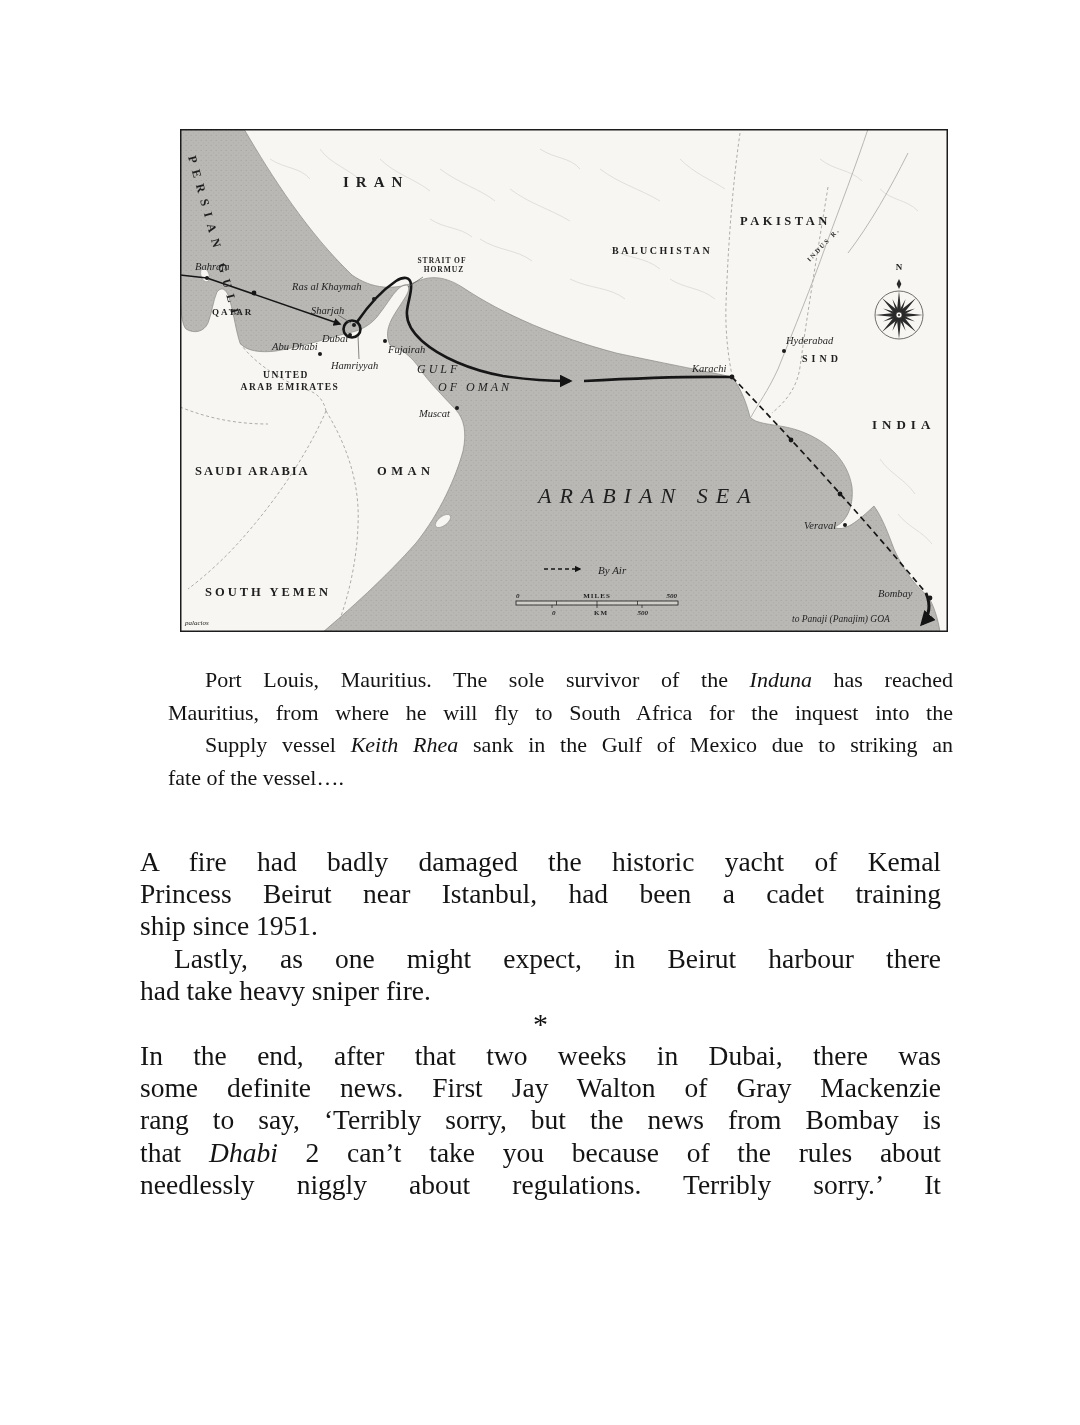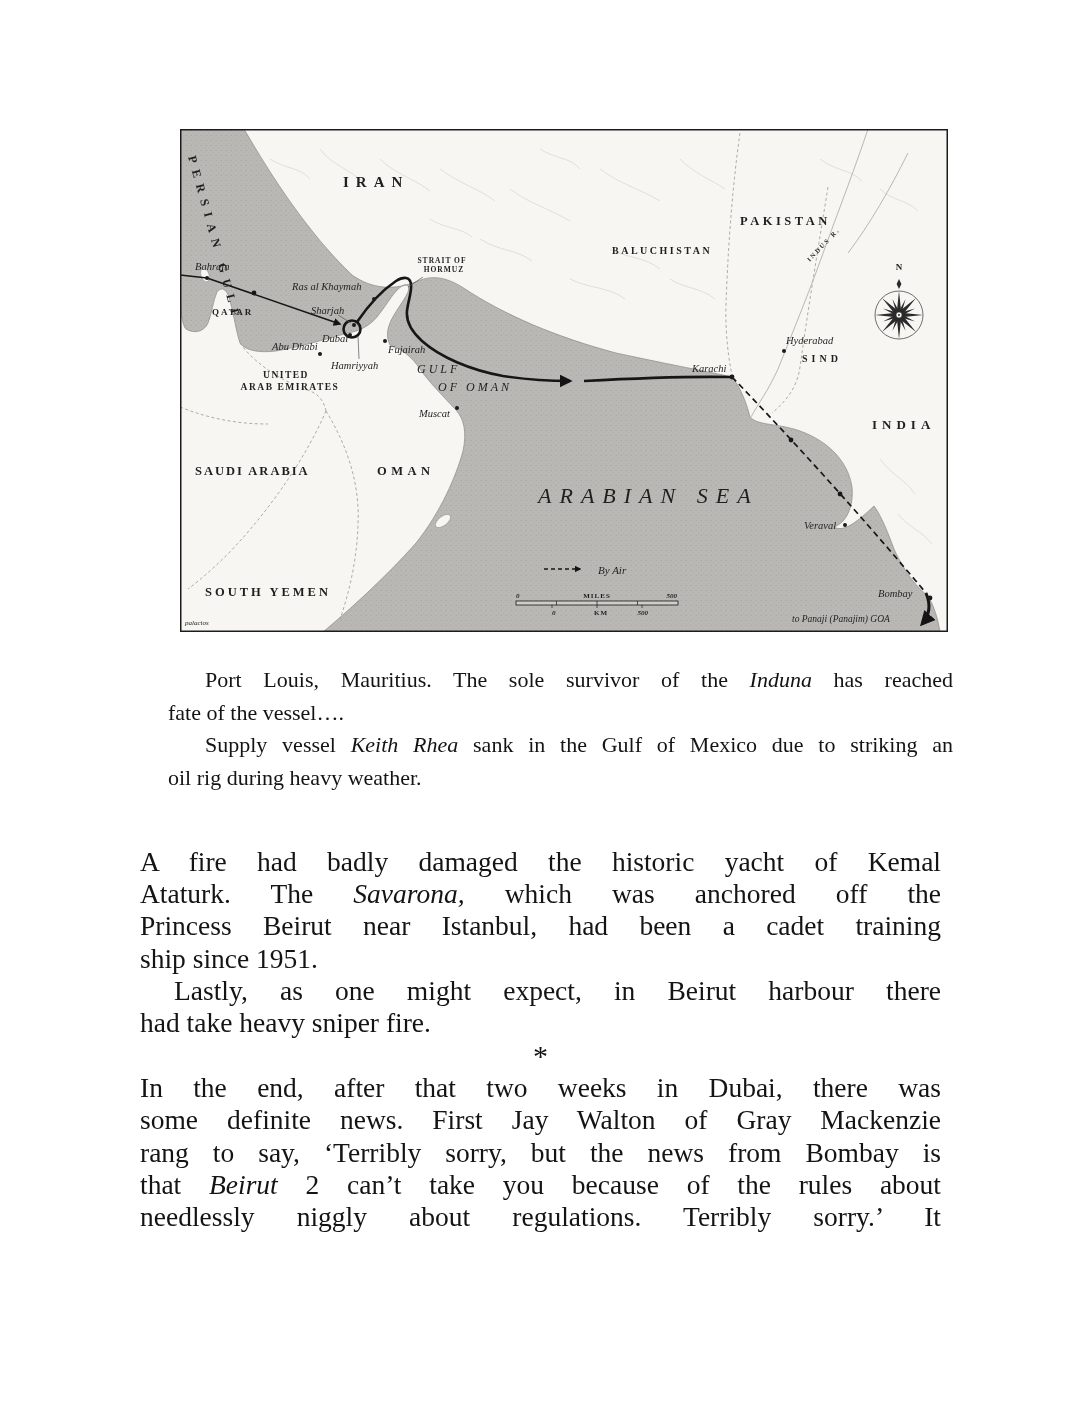--- a/index.html
+++ b/index.html
@@ -211,40 +211,39 @@
       <text x="606" y="215">Hyderabad</text>
       <text x="624" y="400">Veraval</text>
       <text x="698" y="468">Bombay</text>
     </g>
 
     <rect x="0.75" y="0.75" width="766.5" height="501.5" fill="none" stroke="#1c1c1c" stroke-width="1.5"></rect>
   </svg>
 
   <div class="excerpt">
     <div class="ln ind"><span>Port Louis, Mauritius. The sole survivor of the </span><i>Induna</i><span> has reached</span></div>
+    <div class="ln"><span>Mauritius, from where he will fly to South Africa for the inquest into the</span></div>
+    <div class="ln ind"><span>Supply vessel </span><i>Keith Rhea</i><span> sank in the Gulf of Mexico due to striking an</span></div>
     <div class="ln last"><span>fate of the vessel….</span></div>
-    <div class="ln ind"><span>Supply vessel </span><i>Keith Rhea</i><span> sank in the Gulf of Mexico due to striking an</span></div>
-    <div class="ln last"><span>oil rig during heavy weather.</span></div>
   </div>
 
   <div class="bodytext">
     <div class="ln"><span>A fire had badly damaged the historic yacht of Kemal</span></div>
-    <div class="ln"><span>Ataturk. The </span><i>Savarona,</i><span> which was anchored off the</span></div>
     <div class="ln"><span>Princess Beirut near Istanbul, had been a cadet training</span></div>
     <div class="ln last"><span>ship since 1951.</span></div>
 
     <div class="ln ind2"><span>Lastly, as one might expect, in Beirut harbour there</span></div>
     <div class="ln last"><span>had take heavy sniper fire.</span></div>
 
     <div class="sep">*</div>
 
     <div class="ln"><span>In the end, after that two weeks in Dubai, there was</span></div>
     <div class="ln"><span>some definite news. First Jay Walton of Gray Mackenzie</span></div>
     <div class="ln"><span>rang to say, ‘Terribly sorry, but the news from Bombay is</span></div>
-    <div class="ln"><span>that </span><i>Beirut</i><span> 2 can’t take you because of the rules about</span></div>
+    <div class="ln"><span>that </span><i>Dhabi</i><span> 2 can’t take you because of the rules about</span></div>
     <div class="ln"><span>needlessly niggly about regulations. Terribly sorry.’ It</span></div>
   </div>
 
   <div class="wm">
     
     
   </div>
 
 </div>
 

